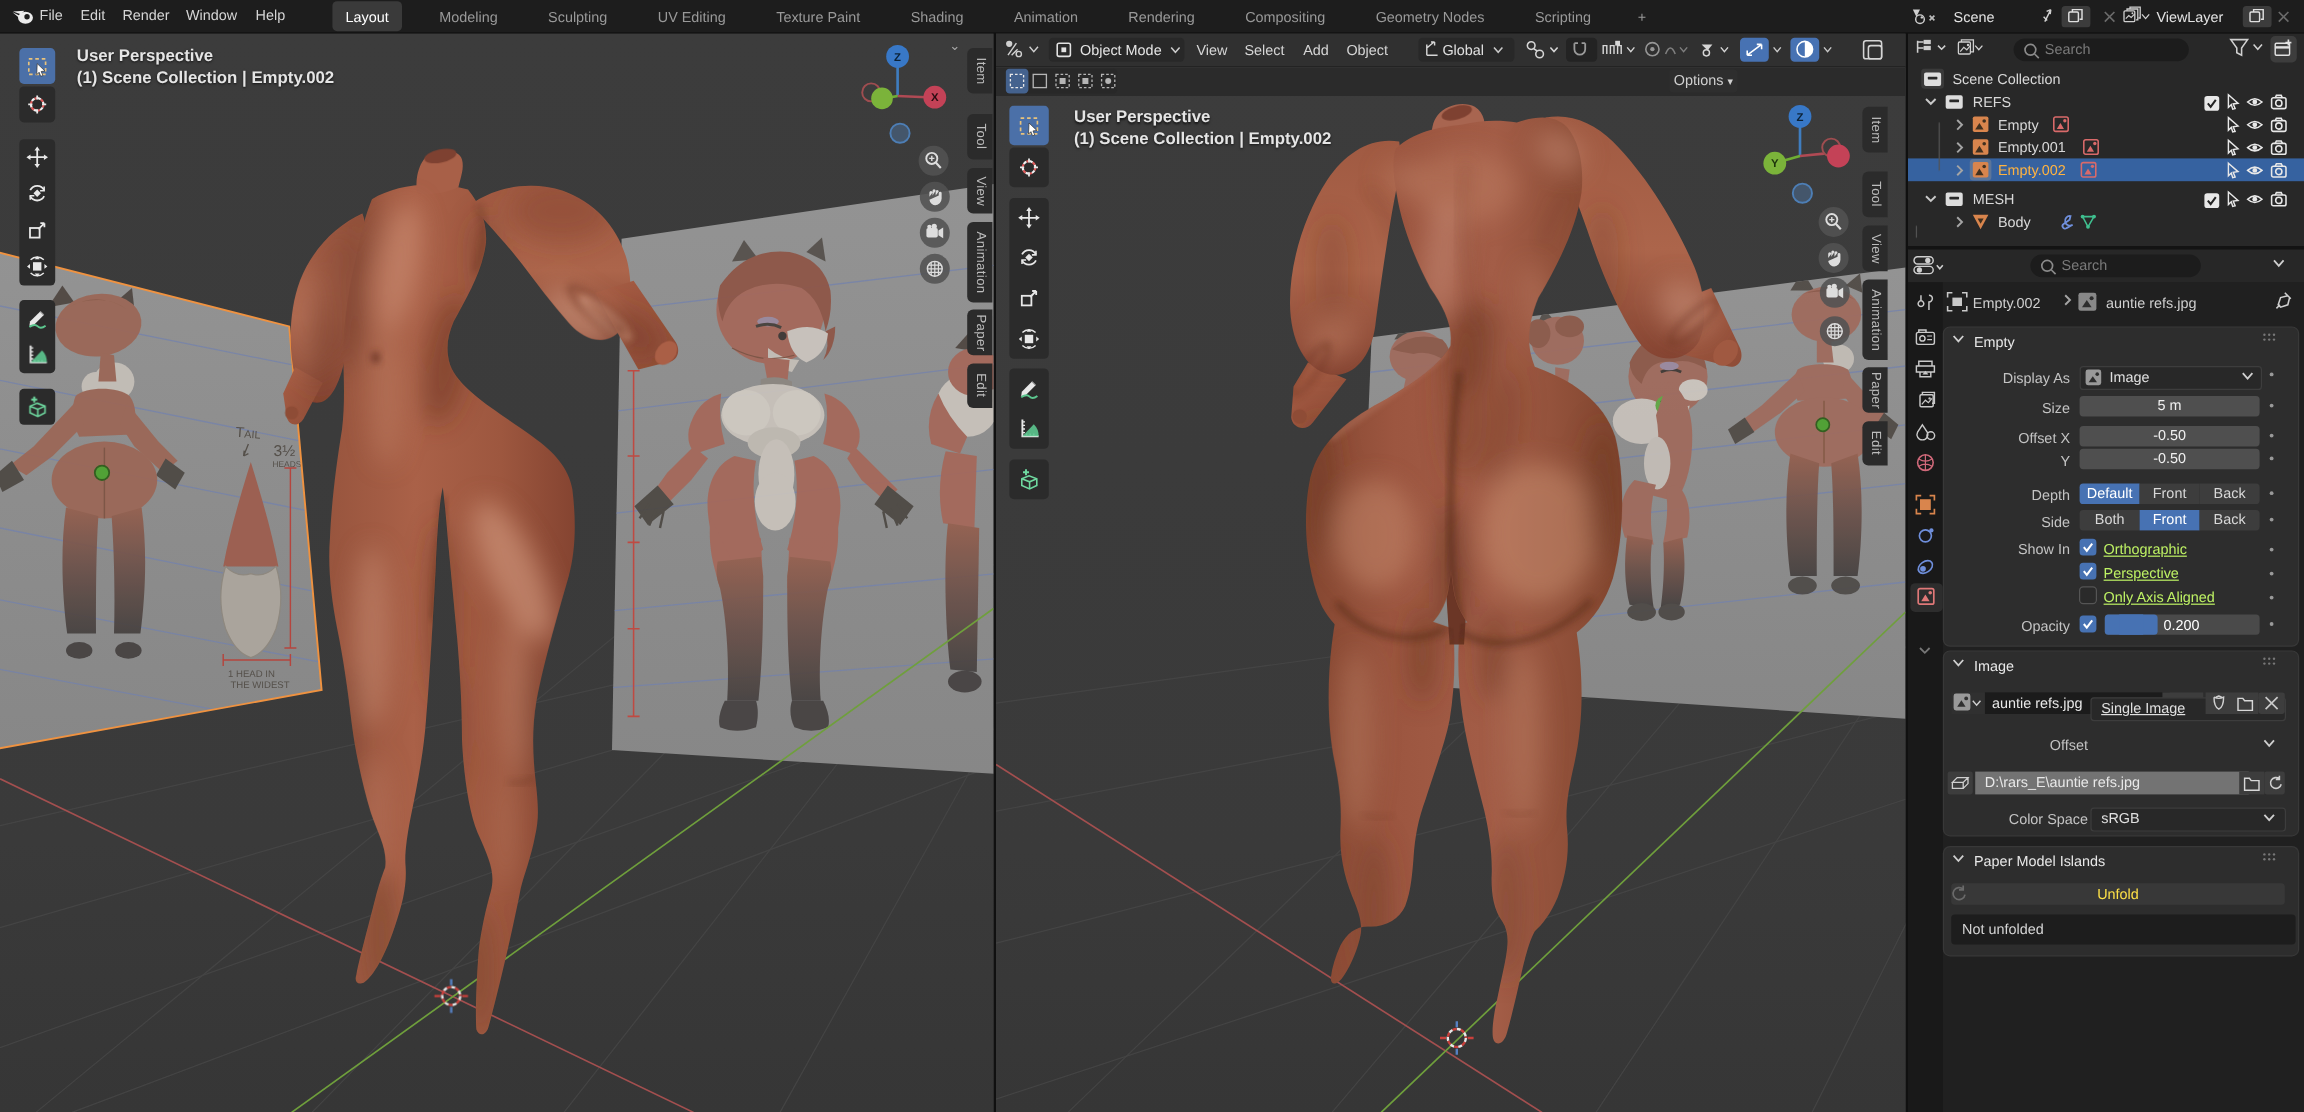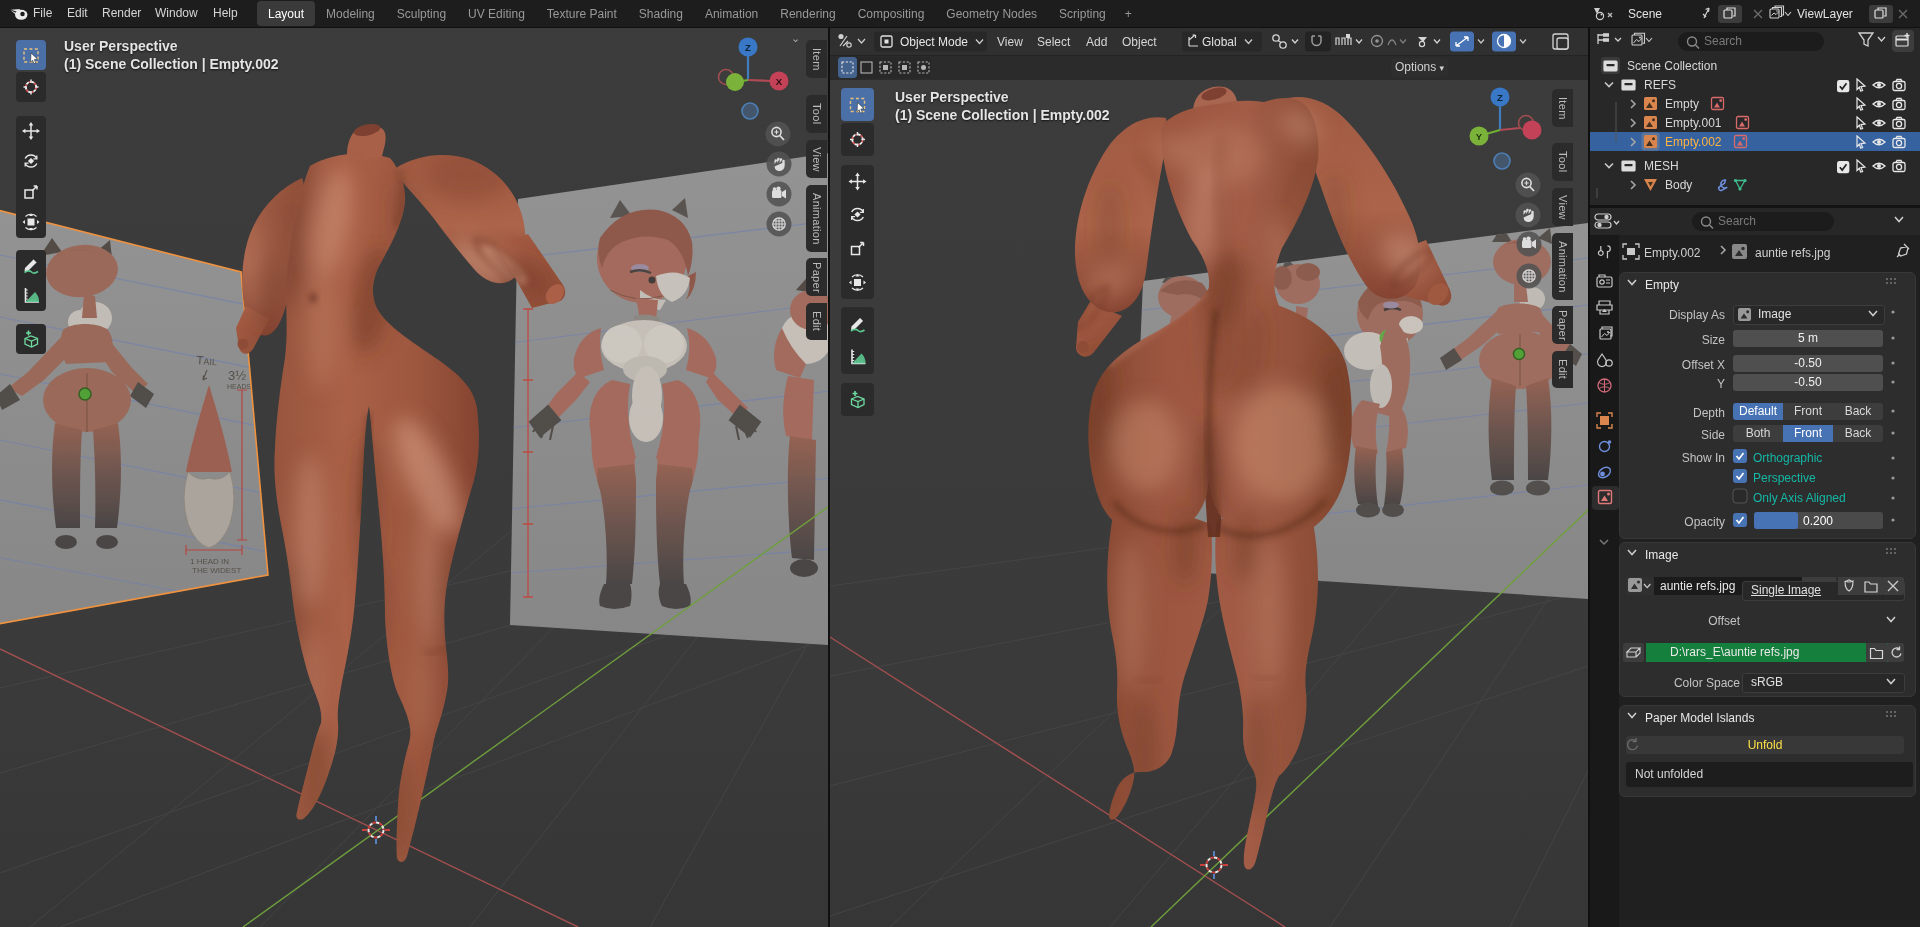--- a/index.html
+++ b/index.html
@@ -2,31 +2,31 @@
 <html><head><meta charset="utf-8">
 <style>
 html,body{margin:0;padding:0;width:1920px;height:927px;background:#101010;overflow:hidden;
   font-family:"Liberation Sans",sans-serif;-webkit-font-smoothing:antialiased;}
 .abs{position:absolute;}
 #topbar{left:0;top:0;width:1920px;height:27px;background:#1d1d1d;}
 #vpL{left:0;top:28px;width:828px;height:899px;background:#3b3b3b;overflow:hidden;}
 #vpR{left:830px;top:28px;width:758px;height:899px;background:#3b3b3b;overflow:hidden;}
 #panel{left:1590px;top:28px;width:330px;height:899px;background:#202020;overflow:hidden;}
 .menu{color:#d5d5d5;font-size:12px;line-height:27px;}
-.tab{color:#999;font-size:12px;line-height:27px;padding:0 11px;border-radius:4px;display:inline-block;height:25px;}
+.tab{color:#999;font-size:12px;line-height:27px;padding:0 11px;border-radius:4px;display:inline-block;height:25px;margin-left:20px;}
 .tab.on{background:#3a3a3a;color:#fff;}
 .vtab{position:absolute;background:#2b2b2b;color:#bdbdbd;font-size:11px;width:21px;
   border-radius:5px 0 0 5px;writing-mode:vertical-rl;text-align:center;letter-spacing:0.3px;}
 .ovtext{position:absolute;color:#e5e5e5;font-size:14px;font-weight:bold;text-shadow:0 1px 2px rgba(0,0,0,.7);white-space:nowrap;}
 .hrow{position:absolute;color:#d8d8d8;font-size:12px;}
 .plabel{position:absolute;color:#c3c3c3;font-size:12px;}
 .wdrop{position:absolute;height:18px;background:#282828;border:1px solid #3d3d3d;border-radius:3px;color:#e0e0e0;font-size:12px;line-height:17px;}
 .wnum{position:absolute;height:17px;background:#4f4f4f;border-radius:3px;color:#f0f0f0;font-size:12px;line-height:17px;text-align:center;}
 .wseg{position:absolute;height:17px;background:#3d3d3d;color:#d8d8d8;font-size:12px;line-height:17px;text-align:center;}
-.cblabel{position:absolute;color:#14b8a6;font-size:12px;}
+.cblabel{position:absolute;color:#bef264;font-size:12px;text-decoration:underline;}
 
 </style></head>
 <body>
 <svg width="0" height="0" style="position:absolute">
 <defs>
   <g id="ic-select">
     <rect x="3" y="4" width="14" height="13" fill="none" stroke="#e8c27c" stroke-width="1.4" stroke-dasharray="3 2.4"></rect>
     <path d="M10 8 L16.5 14.2 L13.3 14.6 L14.8 18 L12.9 18.6 L11.6 15.2 L9.6 17.2 Z" fill="#fff" stroke="#333" stroke-width="0.6"></path>
   </g>
   <g id="ic-cursor">
@@ -1071,21 +1071,21 @@
   <div class="cblabel" style="left:163px;top:423px">Orthographic</div>
   <div class="cblabel" style="left:163px;top:443px">Perspective</div>
   <div class="cblabel" style="left:163px;top:463px">Only Axis Aligned</div>
 
   <div class="abs" style="left:29px;top:514px;width:295px;height:153px;background:#2d2d2d;border-radius:6px;border:1px solid #383838"></div>
   <div class="hrow" style="left:55px;top:520px;color:#e8e8e8">Image</div>
   <div class="abs" style="left:64px;top:549px;width:148px;height:18px;background:#1b1b1b;border-radius:0;color:#e8e8e8;font-size:12px;line-height:18px;padding-left:6px">auntie refs.jpg</div>
   <div class="abs" style="left:212px;top:549px;width:34px;height:18px;background:#3d3d3d;color:#e8e8e8;font-size:12px;line-height:18px;text-align:center">3</div>
   <div class="plabel" style="right:180px;top:586px">Offset</div>
   <div class="wdrop" style="left:152px;top:553px;width:161px;text-decoration:underline;"><span style="margin-left:8px">Single Image</span></div>
-  <div class="abs" style="left:56px;top:615px;width:220px;height:19px;background:#15803d;color:#e8e8e8;font-size:12px;line-height:19px;padding-left:24px">D:\rars_E\auntie refs.jpg</div>
+  <div class="abs" style="left:56px;top:615px;width:220px;height:19px;background:#737373;color:#e8e8e8;font-size:12px;line-height:19px;padding-left:8px">D:\rars_E\auntie refs.jpg</div>
   <div class="plabel" style="right:180px;top:648px">Color Space</div>
   <div class="wdrop" style="left:152px;top:645px;width:161px;"><span style="margin-left:8px">sRGB</span></div>
 
   <div class="abs" style="left:29px;top:677px;width:295px;height:90px;background:#2d2d2d;border-radius:6px;border:1px solid #383838"></div>
   <div class="hrow" style="left:55px;top:683px;color:#e8e8e8">Paper Model Islands</div>
   <div class="abs" style="left:36px;top:708px;width:278px;height:18px;background:#383838;border-radius:3px;color:#fde047;font-size:12px;line-height:18px;text-align:center">Unfold</div>
   <div class="abs" style="left:36px;top:734px;width:278px;height:25px;background:#1d1d1d;border-radius:3px;color:#d5d5d5;font-size:12px;line-height:25px;padding-left:9px">Not unfolded</div>
   <svg class="abs" style="left:0;top:180px" width="330" height="719" viewBox="0 0 330 719">
     <defs>
       <g id="bchk">

